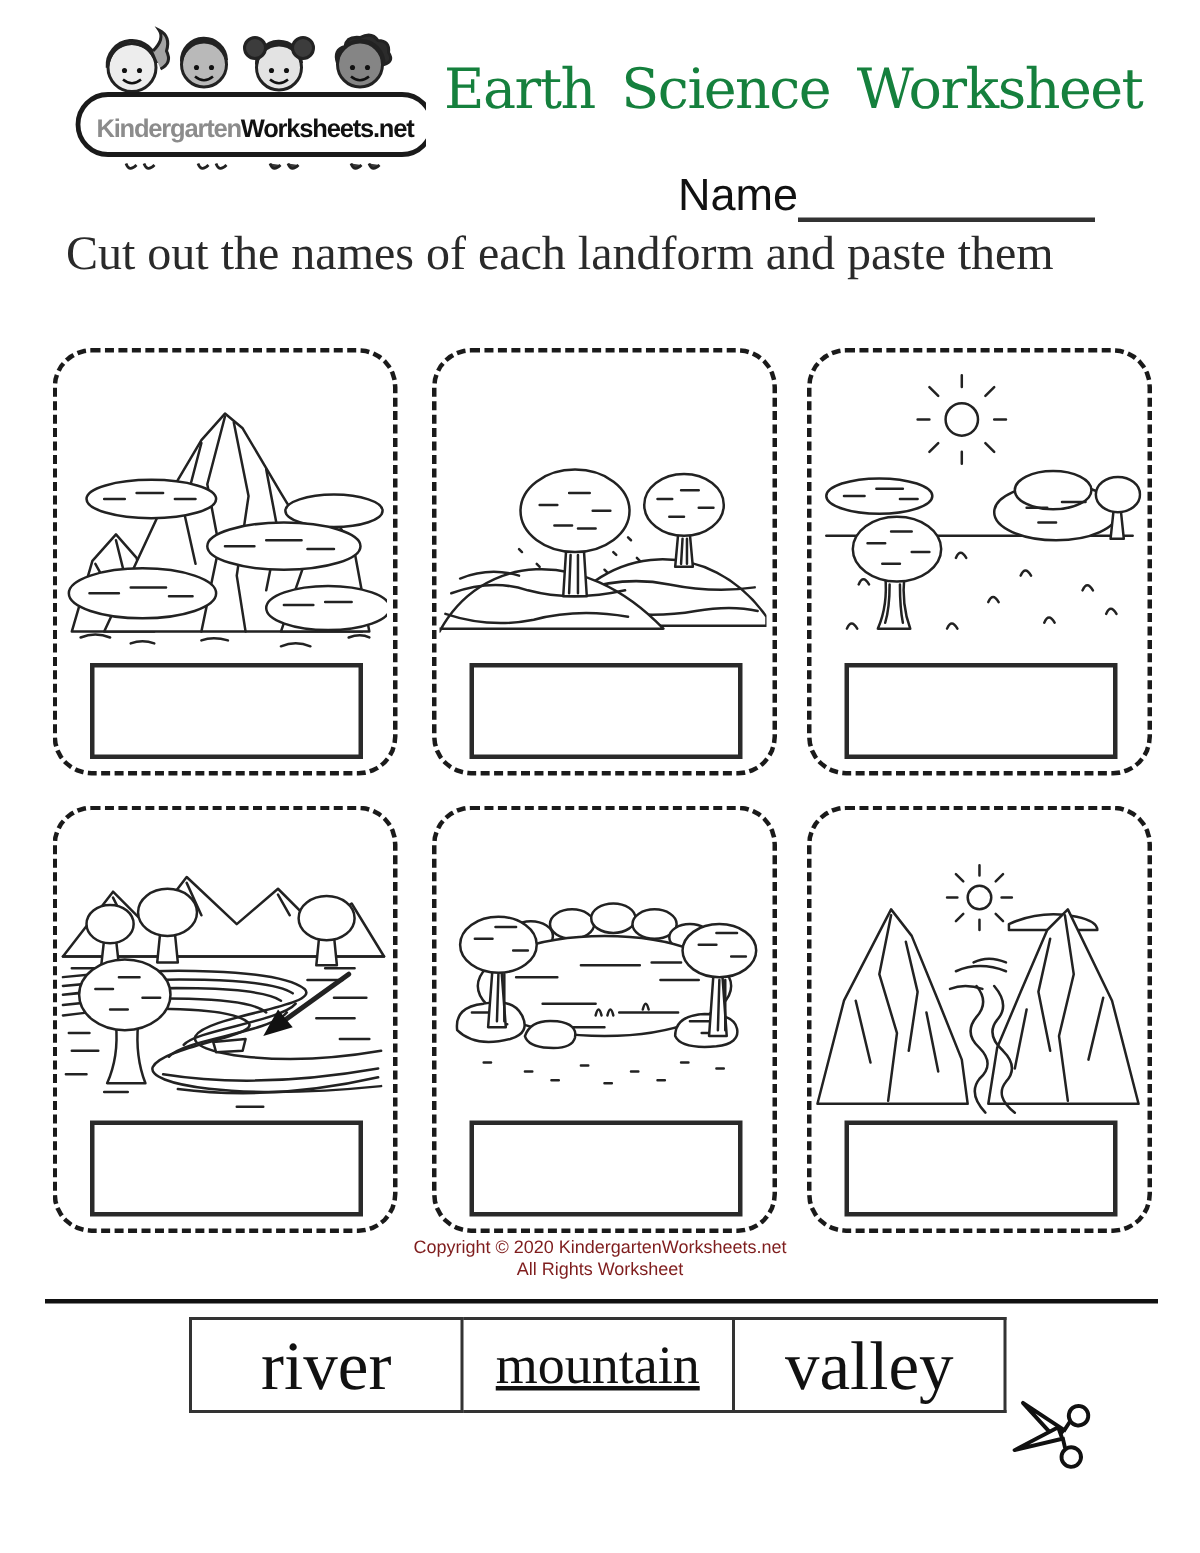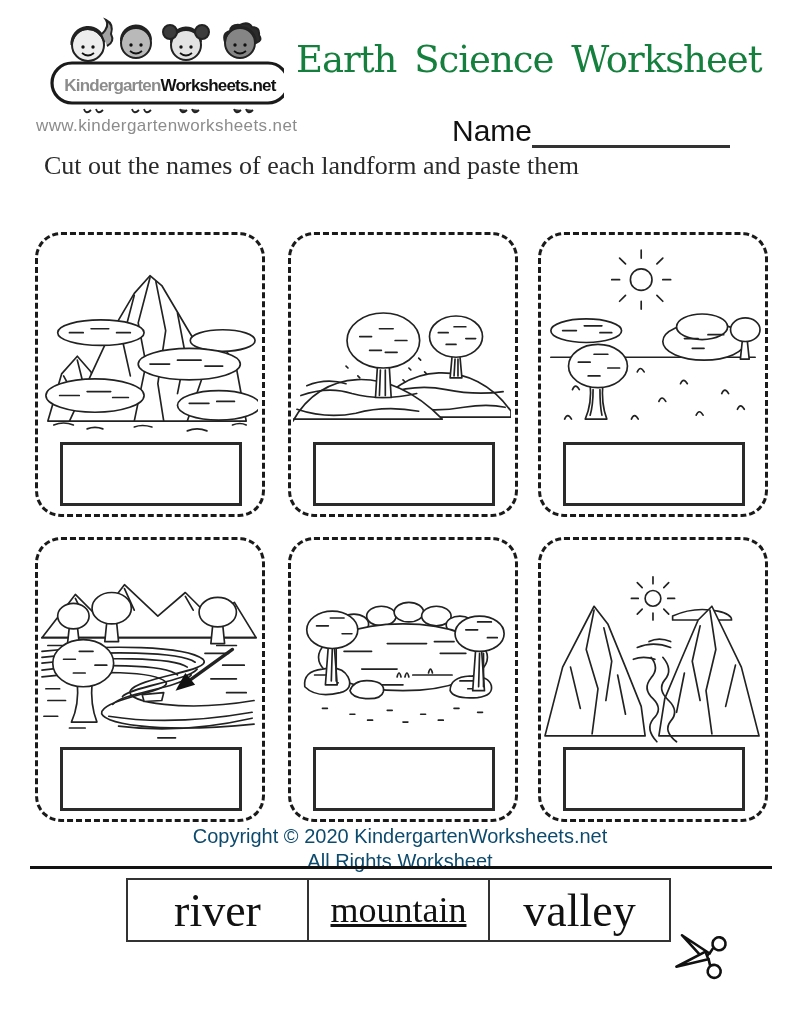--- a/index.html
+++ b/index.html
@@ -10,37 +10,37 @@
   .logo{position:absolute;left:24px;top:14px;width:260px;height:122px;text-decoration:underline;}
   .website{position:absolute;left:36px;top:116px;font-size:17px;color:#8c8c8c;letter-spacing:.4px;}
   .title{position:absolute;left:280px;top:22px;width:510px;margin:16px;
          font-family:"DejaVu Serif",serif;font-weight:normal;font-size:37px;
          word-spacing:7px;letter-spacing:-1px;color:#15803d;}
   .name-row{position:absolute;left:452px;top:114px;font-size:30px;color:#111;}
   .name-line{display:inline-block;width:198px;border-bottom:3px solid #333;height:30px;vertical-align:bottom;}
 
   
   .instructions{position:absolute;left:44px;top:152px;width:720px;margin:0;
-                font-family:"Liberation Serif",serif;font-size:26px;line-height:1.04;color:#2a2a2a;}
+                font-family:"Liberation Serif",serif;font-size:32px;line-height:1.04;color:#2a2a2a;}
 
   
   .card{position:absolute;width:224px;height:279px;border:3px dashed #1a1a1a;border-radius:26px;background:#fff;}
   .card .art{position:absolute;left:2px;top:8px;width:218px;height:198px;}
   .answer-box{position:absolute;left:22px;right:20px;bottom:8px;height:58px;
               border:3px solid #2a2a2a;background:#fff;}
   .c1{left:35px;top:232px;} .c2{left:288px;top:232px;} .c3{left:538px;top:232px;}
   .c4{left:35px;top:537px;} .c5{left:288px;top:537px;} .c6{left:538px;top:537px;}
 
   
   .s{stroke:#222;fill:none;stroke-width:1.7;stroke-linecap:round;stroke-linejoin:round;}
   .sw{stroke:#222;fill:#fff;stroke-width:1.7;stroke-linecap:round;stroke-linejoin:round;}
 
   
   .copyright{position:absolute;left:0;right:0;top:824px;text-align:center;
-             font-size:20px;line-height:1.25;color:#0c4a6e;}
+             font-size:12px;line-height:1.25;color:#7f1d1d;}
   .divider{position:absolute;left:30px;width:742px;top:866px;border:0;border-top:3px solid #111;margin:0;}
 
   .word-table{position:absolute;left:126px;top:878px;border-collapse:collapse;}
   .word-table td{width:179px;height:57px;border:2.5px solid #333;text-align:center;
                  font-family:"Liberation Serif",serif;font-size:46px;color:#111;padding:0;}
   .word-table tr:first-child td{height:60px;border-radius:22px;}
   .word-table tr:first-child td:nth-child(2){font-size:36px;text-decoration:underline;}
   .scissors{position:absolute;left:676px;top:926px;width:52px;height:56px;transform:rotate(10deg);}
 </style>
 </head>
@@ -80,21 +80,20 @@
 
       <path d="M60,95 q2,6 7,1 M72,95 q2,6 7,1 M108,95 q2,6 7,1 M120,95 q2,6 7,1" stroke="#222" fill="#fff" stroke-width="1.8"></path>
       <path d="M156,95 q2,6 7,1 M168,95 q2,6 7,1 M210,95 q2,6 7,1 M222,95 q2,6 7,1" stroke="#222" fill="#3c3c3c" stroke-width="1.8"></path>
 
       <rect x="28" y="49" width="236" height="40" rx="20" fill="#fff" stroke="#1a1a1a" stroke-width="3.2"></rect>
       <text x="146" y="77" text-anchor="middle" font-family="Liberation Sans, sans-serif" font-weight="bold" font-size="17" letter-spacing="-0.8"><tspan fill="#8c8c8c">Kindergarten</tspan><tspan fill="#111">Worksheets.net</tspan></text>
     </svg>
   </div>
 
   <h1 class="title">Earth Science Worksheet</h1>
-  <div class="website">www.kindergartenworksheets.net</div>
 
   <div class="name-row">
     <span>Name</span><span class="name-line"></span>
   </div>
 
   <p class="instructions">
     <span>Cut out the names of each landform and paste them</span><br>
   </p>
 
   <section class="card c1">

